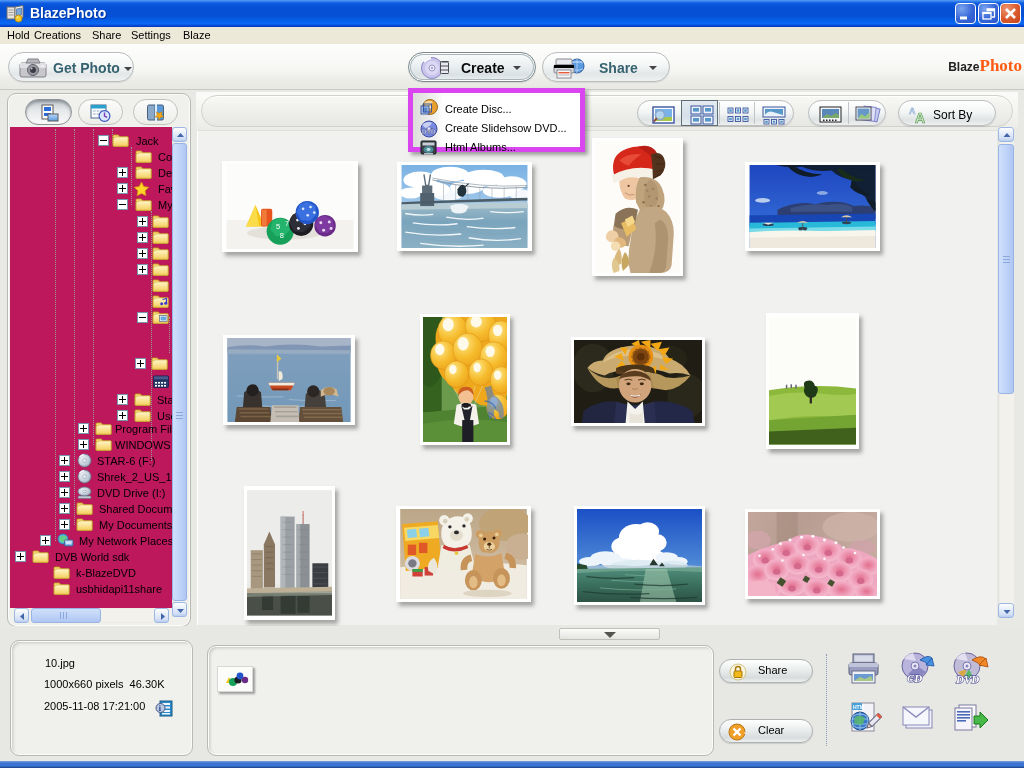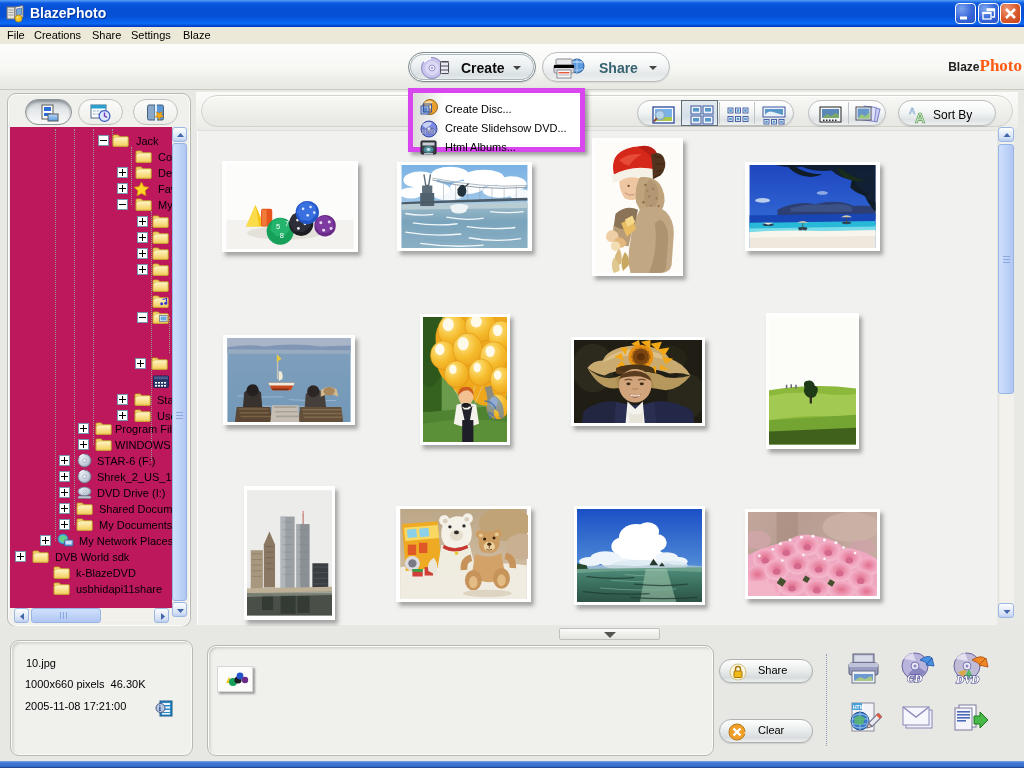--- a/index.html
+++ b/index.html
@@ -89,21 +89,21 @@
 
 #ddmenu { position:absolute; left:408px; top:88px; width:177px; height:64px; background:#fff;
   border:5px solid #d946ef; box-shadow:3px 3px 4px rgba(0,0,0,0.35); }
 #ddmenu .strip { position:absolute; left:0; top:0; bottom:0; width:30px; background:linear-gradient(90deg,#dcdcda,#f2f2f0 75%,#fff); }
 .mitem { position:absolute; left:32px; font-size:11px; color:#000; white-space:nowrap; }
 
 
 #bottombar { position:absolute; left:0; top:626px; width:1024px; height:142px; background:#e7e7e3; }
 #divbtn { position:absolute; left:559px; top:628px; width:101px; height:12px; background:linear-gradient(180deg,#fbfbfa,#e4e4e0); border:1px solid #c0c0ba; border-radius:2px; z-index:5; }
 #divbtn .tri { position:absolute; left:44px; top:3px; width:0; height:0; border-left:6px solid transparent; border-right:6px solid transparent; border-top:6px solid #55554f; }
-.btxt { position:absolute; font-size:11px; color:#000; }
+.btxt { position:absolute; font-size:11px; color:#000;margin-left:19px; }
 .panelbox.inset { box-shadow:inset 0 0 0 1px #fbfbfa, inset 2px 2px 3px rgba(120,120,115,0.35); background:#f0f0ed; }
 .vdots { position:absolute; width:1px; border-left:1px dotted #8a9ab8; }
 .bicon {}
 .holdbtn { position:absolute; left:719px; width:94px; height:24px; border-radius:12px; border:1px solid #aeb2b2;
   background:linear-gradient(180deg,#fff,#e8ebeb 50%,#d8dcdd 80%,#eef0f0); box-shadow:0 1px 1px rgba(0,0,0,.12); font-size:11px; }
 #bottomline { position:absolute; left:0; top:761px; width:1024px; height:7px;
   background:linear-gradient(180deg,#7ea4e0 0%,#3b74d2 30%,#3b74d2 70%,#1c3f85 100%); }
 </style>
 </head>
 <body>
@@ -200,27 +200,39 @@
             <rect x="4" y="8.5" width="8" height="6.5"></rect>
           </g>
           <rect x="7.5" y="4.2" width="8.6" height="2" fill="#fff"></rect>
           <rect x="3.5" y="8" width="8.6" height="2" fill="#fff"></rect>
         </svg></div>
     <div class="tbtn close"><svg width="19" height="19" viewBox="0 0 19 19">
           <path d="M5 5 L14 14 M14 5 L5 14" stroke="#fff" stroke-width="2.6" fill="none"></path>
         </svg></div>
   </div>
   <div id="menubar">
-    <span style="left:7px">File</span>
+    <span style="left:7px">Hold</span>
     <span style="left:34px">Creations</span>
     <span style="left:92px">Share</span>
     <span style="left:131px">Settings</span>
     <span style="left:183px">Blaze</span>
   </div>
   <div id="toolbar">
+    <div class="pill" style="left:8px;width:126px;">
+      <svg class="abs" style="left:9px;top:3px;" width="30" height="24" viewBox="0 0 30 24">
+        <rect x="2" y="7" width="26" height="14" rx="2" fill="#c8c8cc" stroke="#808088"></rect>
+        <rect x="2" y="7" width="26" height="5" fill="#e0e0e4"></rect>
+        <path d="M8 7 L10 3 L20 3 L22 7 Z" fill="#b8b8bc" stroke="#808088"></path>
+        <circle cx="15" cy="14" r="5.5" fill="#9a9aa2" stroke="#60606a"></circle>
+        <circle cx="15" cy="14" r="3" fill="#3a3a44"></circle>
+        <circle cx="13.6" cy="12.6" r="1" fill="#c8c8d0"></circle>
+        <rect x="23" y="9" width="3" height="2" fill="#f0f0f4"></rect>
+      </svg>
+      <span class="lbl" style="left:44px;">Get Photo <span class="dd"></span></span>
+    </div>
     <div class="pill active" style="left:408px;width:128px;">
       <svg class="abs" style="left:11px;top:2px;" width="30" height="26" viewBox="0 0 30 26">
         <circle cx="12" cy="13" r="10.5" fill="#c8c4ec" stroke="#8a86c0"></circle>
         <circle cx="12" cy="13" r="7" fill="#dcd8f4"></circle>
         <circle cx="12" cy="13" r="3" fill="#f0eefa" stroke="#9a96c8"></circle>
         <circle cx="12" cy="13" r="1.2" fill="#aaa6d4"></circle>
         <path d="M4 7 a10.5 10.5 0 0 1 7 -4" stroke="#fff" stroke-width="2" fill="none"></path>
         <g>
             <rect x="20" y="6" width="9" height="13" fill="#4a4a52"></rect>
             <g fill="#e8e8f0">

